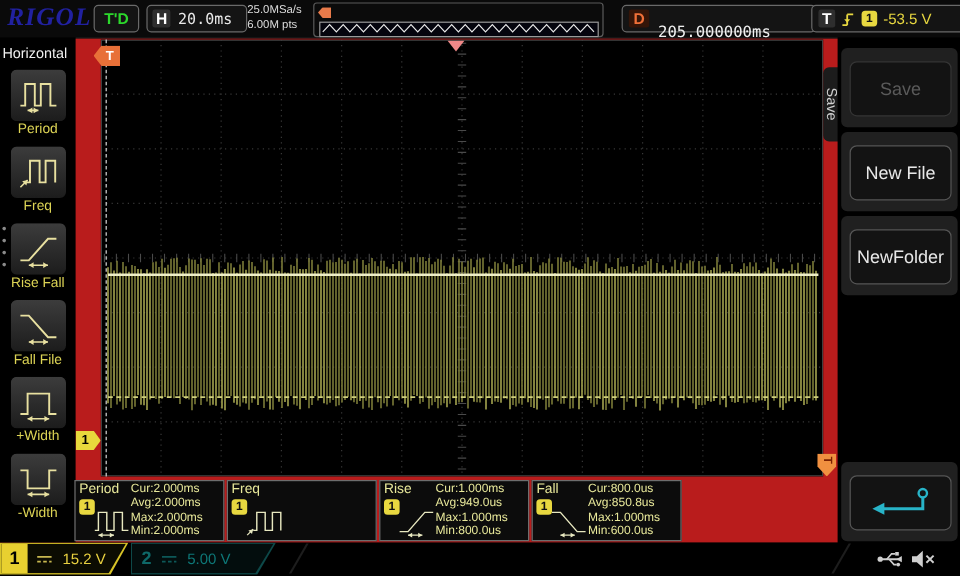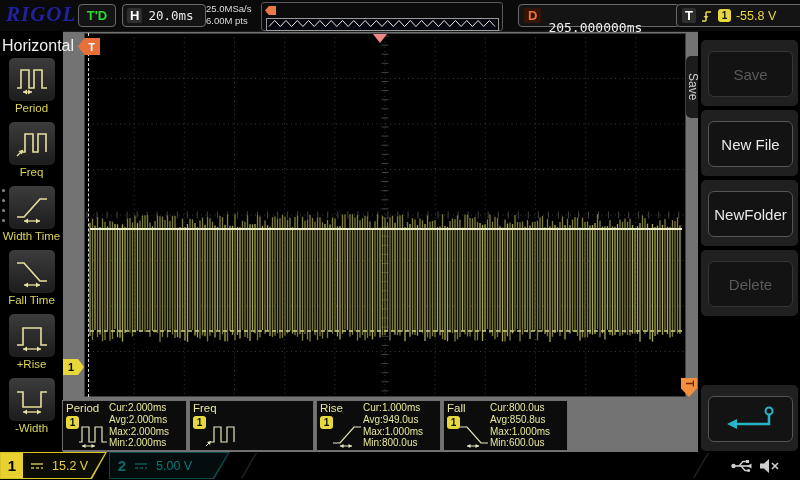--- a/index.html
+++ b/index.html
@@ -1,16 +1,16 @@
 <!DOCTYPE html>
 <html><head>
 <meta charset="utf-8">
 <style>
   html,body{margin:0;padding:0;background:#000;}
-  #app{position:relative;width:800px;height:480px;background:#737373;overflow:hidden;
+  #app{position:relative;width:800px;height:480px;background:#b91c1c;overflow:hidden;
        font-family:"Liberation Sans",sans-serif;-webkit-font-smoothing:none;}
   .abs{position:absolute;}
   
   #topbar{left:0;top:0;width:800px;height:31px;background:#0a0a0a;border-bottom:1px solid #1a1a1a;}
   #logo{left:6px;top:2px;font:bold italic 21px "Liberation Serif",serif;color:#2121a0;letter-spacing:1px;}
   .tbox{background:#141414;border:1px solid #6a6a6a;border-radius:4px;height:21px;display:flex;align-items:center;}
   #tstatus{left:78px;top:4px;width:36px;justify-content:center;color:#2cd82c;font-weight:bold;font-size:13px;}
   #hbox{left:122px;top:4px;width:74px;padding:0 4px;gap:6px;}
   #hbox .hlab{color:#fff;font-weight:bold;font-size:13px;background:#2e2e2e;padding:0 3px;border-radius:2px;}
   #hbox .hval{color:#e8e8e8;font-size:12.5px;font-family:"DejaVu Sans Mono",monospace;}
@@ -22,21 +22,21 @@
   #dbox{left:518px;top:4px;width:150px;padding:0 5px;gap:7px;}
   #dbox .dlab{color:#f07038;font-weight:bold;font-size:13px;background:#351508;padding:0 4px;border-radius:2px;}
   #dbox .dval{color:#f0f0f0;font-size:13px;font-family:"DejaVu Sans Mono",monospace;margin-top:24px;}
   #tbox{left:676px;top:4px;width:117px;padding:0 5px;gap:5px;}
   #tbox .tlab{color:#fff;font-weight:bold;font-size:13px;background:#2e2e2e;padding:0 3px;border-radius:2px;}
   .src-badge{background:#e8d840;color:#111;font-weight:bold;font-size:10px;border-radius:3px;
       width:13px;height:13px;display:flex;align-items:center;justify-content:center;}
   #tbox .tval{color:#e8d840;font-size:12.5px;}
   
   #leftmenu{left:0;top:31px;width:63px;height:421px;background:#000;}
-  #lm-title{left:2px;top:6px;width:60px;color:#f0f0f0;font-size:16px;}
+  #lm-title{left:2px;top:6px;width:60px;color:#f0f0f0;font-size:12px;}
   .lm-btn{left:8px;width:46px;height:43px;background:linear-gradient(#3c3c3c,#1c1c1c);
       border:1px solid #000;border-radius:6px;display:flex;align-items:center;justify-content:center;color:#e8e0a0;}
   .lm-lbl{left:0;width:63px;text-align:center;color:#ddd455;font-size:11.5px;}
   .pagedot{width:3px;height:3px;border-radius:50%;background:#8a8a8a;left:2px;}
   
   #grid{left:84px;top:33px;width:602px;height:364px;background:#000;}
   #trigline{left:4px;top:0;width:0;height:364px;border-left:1px dashed #d8d8d8;}
   #tpos-marker{left:-6px;top:5px;width:22px;height:17px;background:#e87038;
       clip-path:polygon(100% 0,100% 100%,30% 100%,0 50%,30% 0);color:#fff;font-weight:bold;font-size:11px;
       display:flex;align-items:center;justify-content:center;padding-left:5px;box-sizing:border-box;}
@@ -111,21 +111,21 @@
       <span class="dlab">D</span>
       <span class="dval">205.000000ms</span>
     </div>
     <div id="tbox" class="abs tbox">
       <span class="tlab">T</span>
       <svg width="12" height="14" viewBox="0 0 12 14">
         <path d="M1,12 H5 M5,12 V3 M5,3 H10" stroke="#e8d840" stroke-width="1.5" fill="none"></path>
         <path d="M5,7 l-2.5,3 h5 z" fill="#e8d840" transform="rotate(180 5 8.5)"></path>
       </svg>
       <span class="src-badge">1</span>
-      <span class="tval">-55.8 V</span>
+      <span class="tval">-53.5 V</span>
     </div>
   </div>
 
   <div id="leftmenu" class="abs">
     <div id="lm-title" class="abs">Horizontal</div>
 
     <div class="abs lm-btn" style="top:26px">
       <svg width="34" height="32" viewBox="0 0 34 32" style="color:#e8e0a0">
         <path d="M2,24 H6 V6 H14 V24 H19 V6 H27 V24 H32" stroke="currentColor" stroke-width="1.6" fill="none"></path>
         <path d="M8,28 H17" stroke="currentColor" stroke-width="1.3"></path>
@@ -143,39 +143,39 @@
     </div>
     <div class="abs lm-lbl" style="top:135px">Freq</div>
 
     <div class="abs lm-btn" style="top:154px">
       <svg width="34" height="32" viewBox="0 0 34 32" style="color:#e8e0a0">
         <path d="M2,25 H9 L25,7 H32" stroke="currentColor" stroke-width="1.6" fill="none"></path>
         <path d="M9,29 H25" stroke="currentColor" stroke-width="1.3"></path>
         <path d="M9,29 l4,-2.4 v4.8 z M25,29 l-4,-2.4 v4.8 z" fill="currentColor"></path>
       </svg>
     </div>
-    <div class="abs lm-lbl" style="top:199px">Width Time</div>
+    <div class="abs lm-lbl" style="top:199px">Rise Fall</div>
 
     <div class="abs lm-btn" style="top:218px">
       <svg width="34" height="32" viewBox="0 0 34 32" style="color:#e8e0a0">
         <path d="M2,7 H9 L25,25 H32" stroke="currentColor" stroke-width="1.6" fill="none"></path>
         <path d="M9,29 H25" stroke="currentColor" stroke-width="1.3"></path>
         <path d="M9,29 l4,-2.4 v4.8 z M25,29 l-4,-2.4 v4.8 z" fill="currentColor"></path>
       </svg>
     </div>
-    <div class="abs lm-lbl" style="top:263px">Fall Time</div>
+    <div class="abs lm-lbl" style="top:263px">Fall File</div>
 
     <div class="abs lm-btn" style="top:282px">
       <svg width="34" height="32" viewBox="0 0 34 32" style="color:#e8e0a0">
         <path d="M2,25 H8 V8 H26 V25 H32" stroke="currentColor" stroke-width="1.6" fill="none"></path>
         <path d="M8,29 H26" stroke="currentColor" stroke-width="1.3"></path>
         <path d="M8,29 l4,-2.4 v4.8 z M26,29 l-4,-2.4 v4.8 z" fill="currentColor"></path>
       </svg>
     </div>
-    <div class="abs lm-lbl" style="top:327px">+Rise</div>
+    <div class="abs lm-lbl" style="top:327px">+Width</div>
 
     <div class="abs lm-btn" style="top:346px">
       <svg width="34" height="32" viewBox="0 0 34 32" style="color:#e8e0a0">
         <path d="M2,8 H8 V23 H26 V8 H32" stroke="currentColor" stroke-width="1.6" fill="none"></path>
         <path d="M8,28 H26" stroke="currentColor" stroke-width="1.3"></path>
         <path d="M8,28 l4,-2.4 v4.8 z M26,28 l-4,-2.4 v4.8 z" fill="currentColor"></path>
       </svg>
     </div>
     <div class="abs lm-lbl" style="top:391px">-Width</div>
 
@@ -559,23 +559,20 @@
   <div id="rightmenu" class="abs">
     <div class="abs slot" style="top:9px">
       <div class="rm-btn dim">Save</div>
     </div>
     <div class="abs slot" style="top:149px">
       <div class="rm-btn">NewFolder</div>
     </div>
     <div class="abs slot" style="top:79px">
       <div class="rm-btn">New File</div>
     </div>
-    <div class="abs slot" style="top:219px">
-      <div class="rm-btn dim">Delete</div>
-    </div>
     <div class="abs slot" style="top:354px">
       <div class="rm-btn">
         <svg width="64" height="32" viewBox="0 0 64 32">
           <circle cx="50" cy="8" r="3.5" fill="none" stroke="#28b4c8" stroke-width="2"></circle>
           <path d="M50,11 V21 H16" stroke="#28b4c8" stroke-width="2.5" fill="none"></path>
           <path d="M16,21 l10,-5 v10 z" fill="#28b4c8" transform="translate(-8 0) scale(1)"></path>
         </svg>
       </div>
     </div>
   </div>

